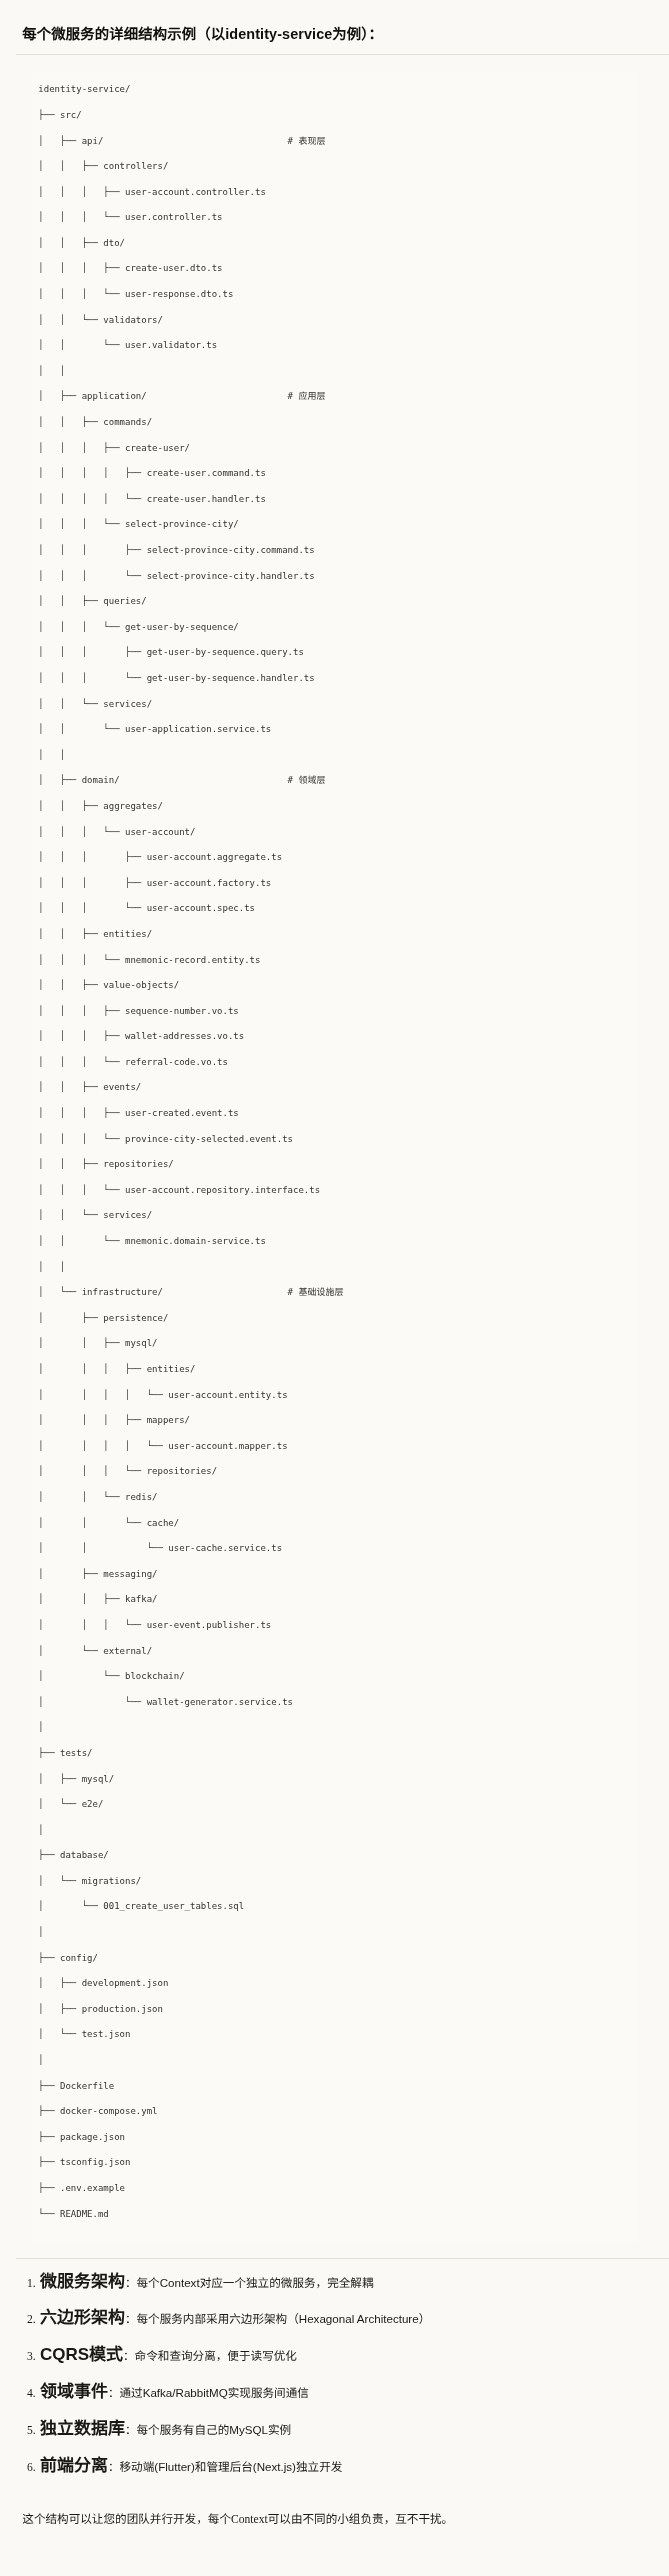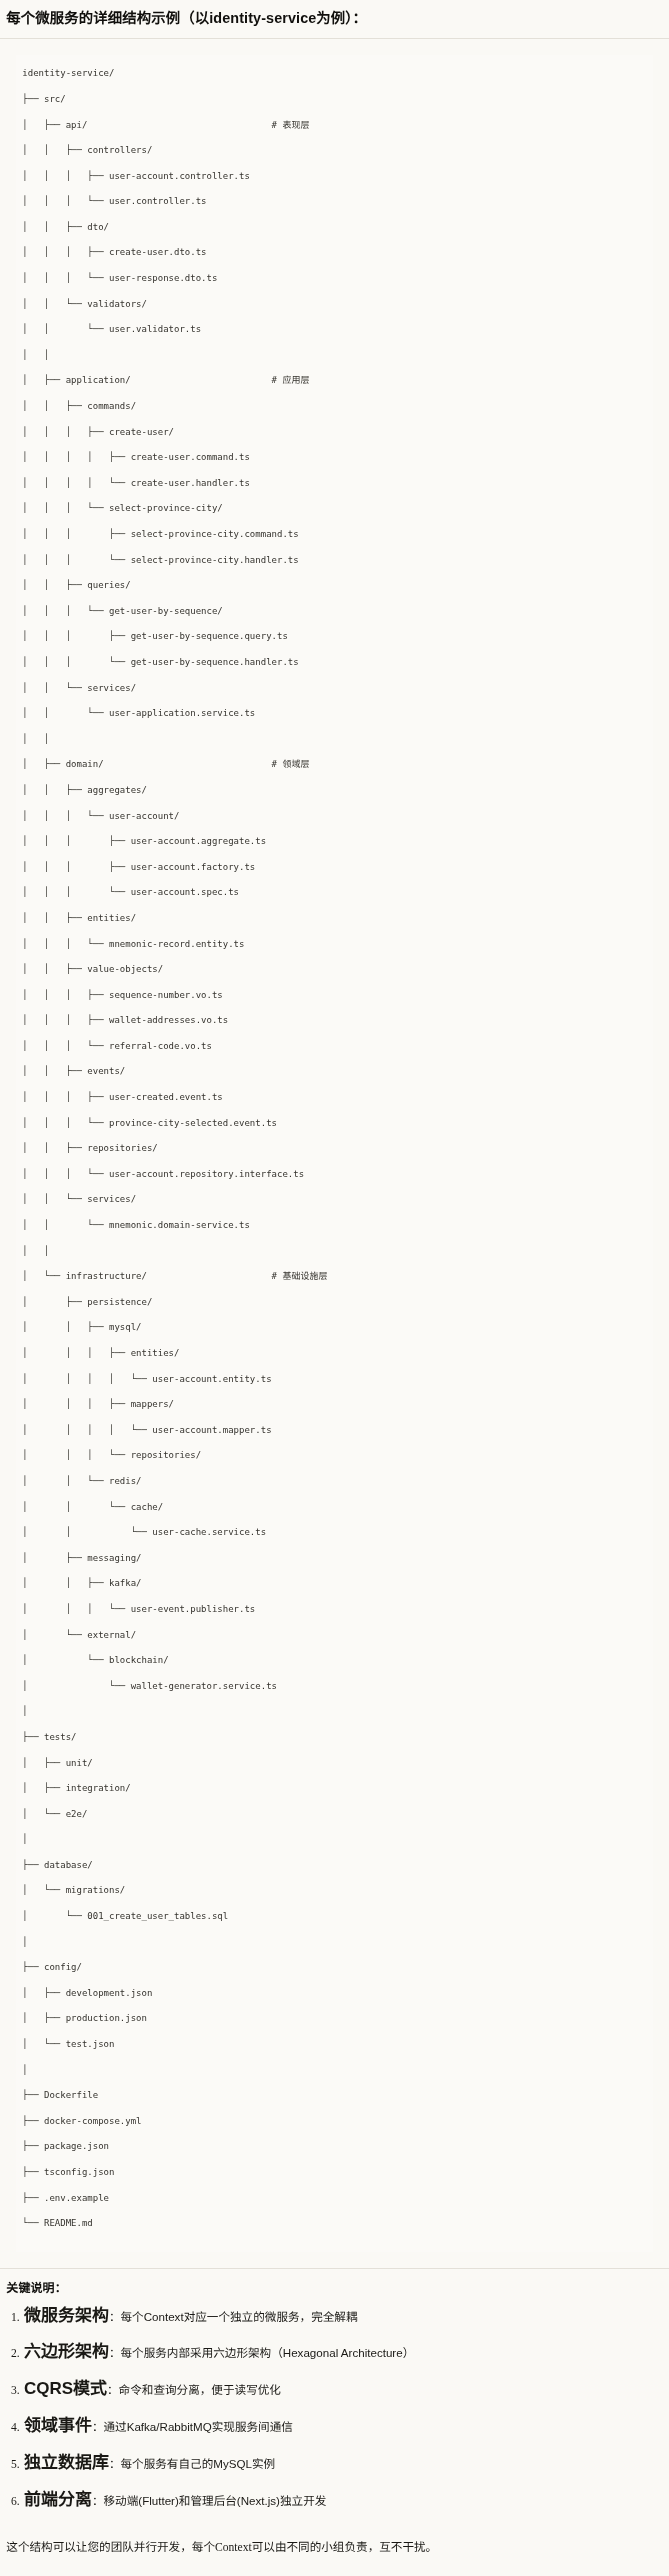--- a/index.html
+++ b/index.html
@@ -11,21 +11,21 @@
   body {
     width: 669px;
     font-family: "Liberation Serif", "DejaVu Serif", serif;
     color: #1a1915;
     -webkit-font-smoothing: antialiased;
   }
   .page {
     width: 669px;
     box-sizing: border-box;
     background: #faf9f5;
-    padding: 0;
+    padding: 16px;
     position: relative;
   }
   
   .doc-heading {
     font-family: "Liberation Sans", "DejaVu Sans", sans-serif;
     font-weight: bold;
     font-size: 14.4px;
     line-height: 1.35;
     color: #11100d;
     padding: 8.8px 13.8px 10px 6.3px;
@@ -97,21 +97,21 @@
     font-size: 17px;
   }
   ol.note-list li .desc {
     font-family: Liberation Sans, sans-serif;
     font-size: 11.6px;
   }
   .closing {
     font-family: "Liberation Serif", "DejaVu Serif", serif;
     font-size: 11.6px;
     line-height: 1.55;
-    margin: 12px 0 0 0;
+    margin: 18px 0 0 0;
     padding: 0 13.8px 11.3px 6.3px;
     color: #1a1915;
   }
 </style>
 </head>
 <body>
 
 <div class="page">
 
   <h2 class="doc-heading">每个微服务的详细结构示例（以identity-service为例）：</h2>
@@ -178,22 +178,21 @@
 <span class="tree-line">│       │       └── cache/</span>
 <span class="tree-line">│       │           └── user-cache.service.ts</span>
 <span class="tree-line">│       ├── messaging/</span>
 <span class="tree-line">│       │   ├── kafka/</span>
 <span class="tree-line">│       │   │   └── user-event.publisher.ts</span>
 <span class="tree-line">│       └── external/</span>
 <span class="tree-line">│           └── blockchain/</span>
 <span class="tree-line">│               └── wallet-generator.service.ts</span>
 <span class="tree-line">│</span>
 <span class="tree-line">├── tests/</span>
-<span class="tree-line">│   ├── unit/</span>
-<span class="tree-line">│   ├── integration/</span>
+<span class="tree-line">│   ├── mysql/</span>
 <span class="tree-line">│   └── e2e/</span>
 <span class="tree-line">│</span>
 <span class="tree-line">├── database/</span>
 <span class="tree-line">│   └── migrations/</span>
 <span class="tree-line">│       └── 001_create_user_tables.sql</span>
 <span class="tree-line">│</span>
 <span class="tree-line">├── config/</span>
 <span class="tree-line">│   ├── development.json</span>
 <span class="tree-line">│   ├── production.json</span>
 <span class="tree-line">│   └── test.json</span>
@@ -203,21 +202,20 @@
 <span class="tree-line">├── package.json</span>
 <span class="tree-line">├── tsconfig.json</span>
 <span class="tree-line">├── .env.example</span>
 <span class="tree-line">└── README.md</span>
 </pre>
   </div>
 
   <div class="notes-rule"></div>
 
   <div class="notes">
-    <div class="notes-title">关键说明：</div>
     <ol class="note-list" id="note-list">
         <li><span class="term">微服务架构</span><span class="desc">：每个Context对应一个独立的微服务，完全解耦</span></li>
         <li><span class="term">六边形架构</span><span class="desc">：每个服务内部采用六边形架构（Hexagonal Architecture）</span></li>
         <li><span class="term">CQRS模式</span><span class="desc">：命令和查询分离，便于读写优化</span></li>
         <li><span class="term">领域事件</span><span class="desc">：通过Kafka/RabbitMQ实现服务间通信</span></li>
         <li><span class="term">独立数据库</span><span class="desc">：每个服务有自己的MySQL实例</span></li>
         <li><span class="term">前端分离</span><span class="desc">：移动端(Flutter)和管理后台(Next.js)独立开发</span></li>
       </ol>
   </div>
 

